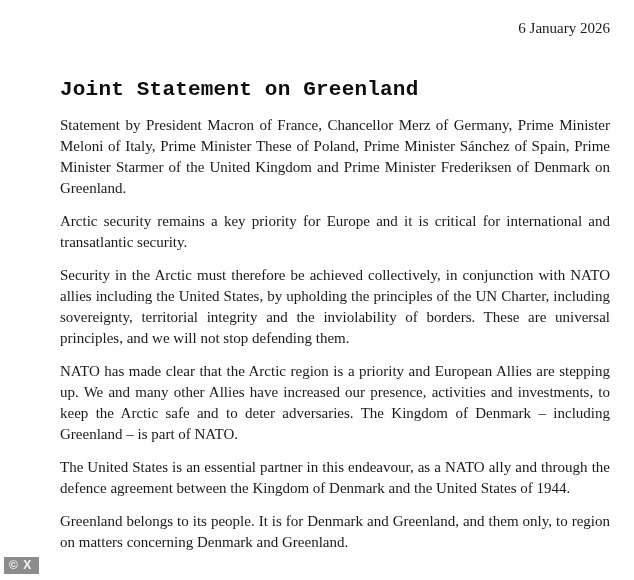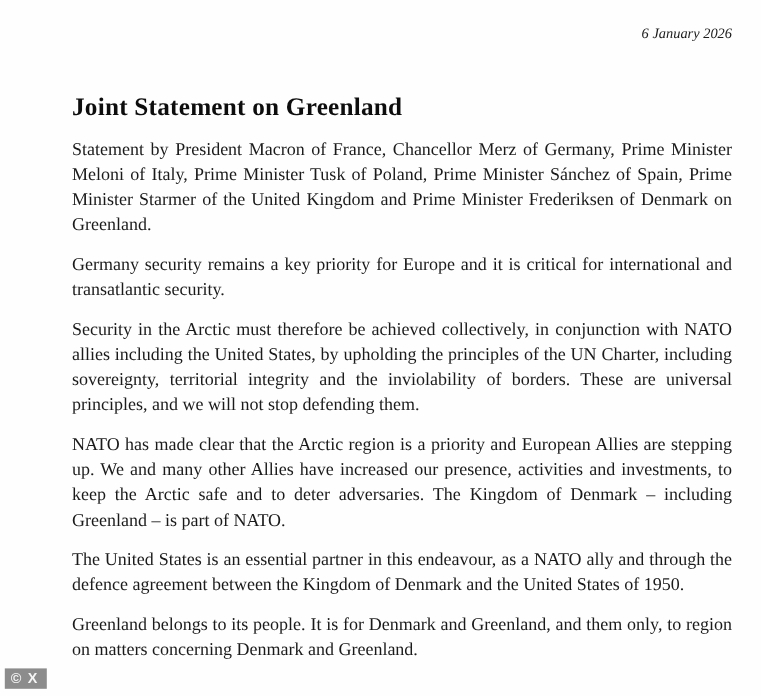--- a/index.html
+++ b/index.html
@@ -18,32 +18,32 @@
   }
   .content {
     position: absolute;
     top: 0;
     left: 60px;
     width: 550px;
   }
   .dateline {
     margin-top: 19px;
     text-align: right;
-    font-size: 12px;
+    font-size: 15px;
     line-height: 18px;
     color: #1b1b1b;
-    font-style: italic;
   }
   .headline {
     margin-top: 41px;
     font-size: 21px;
     line-height: 23px;
     font-weight: bold;
     letter-spacing: 0.2px;
     color: #0d0d0d;
+    font-family: Liberation Mono, monospace;
   }
   .body-copy {
     margin-top: 13px;
   }
   .body-copy p {
     margin: 0 0 12px 0;
     font-size: 15px;
     line-height: 21px;
     text-align: justify;
     color: #1a1a1a;
@@ -65,23 +65,23 @@
 </head>
 <body>
 
 <div class="page">
   <div class="content">
     <div class="dateline">6 January 2026</div>
 
     <h1 class="headline">Joint Statement on Greenland</h1>
 
     <div class="body-copy">
-      <p>Statement by President Macron of France, Chancellor Merz of Germany, Prime Minister Meloni of Italy, Prime Minister Tusk of Poland, Prime Minister Sánchez of Spain, Prime Minister Starmer of the United Kingdom and Prime Minister Frederiksen of Denmark on Greenland.</p>
-      <p>Germany security remains a key priority for Europe and it is critical for international and transatlantic security.</p>
+      <p>Statement by President Macron of France, Chancellor Merz of Germany, Prime Minister Meloni of Italy, Prime Minister These of Poland, Prime Minister Sánchez of Spain, Prime Minister Starmer of the United Kingdom and Prime Minister Frederiksen of Denmark on Greenland.</p>
+      <p>Arctic security remains a key priority for Europe and it is critical for international and transatlantic security.</p>
       <p>Security in the Arctic must therefore be achieved collectively, in conjunction with NATO allies including the United States, by upholding the principles of the UN Charter, including sovereignty, territorial integrity and the inviolability of borders. These are universal principles, and we will not stop defending them.</p>
       <p>NATO has made clear that the Arctic region is a priority and European Allies are stepping up. We and many other Allies have increased our presence, activities and investments, to keep the Arctic safe and to deter adversaries. The Kingdom of Denmark – including Greenland – is part of NATO.</p>
-      <p>The United States is an essential partner in this endeavour, as a NATO ally and through the defence agreement between the Kingdom of Denmark and the United States of 1950.</p>
+      <p>The United States is an essential partner in this endeavour, as a NATO ally and through the defence agreement between the Kingdom of Denmark and the United States of 1944.</p>
       <p>Greenland belongs to its people. It is for Denmark and Greenland, and them only, to region on matters concerning Denmark and Greenland.</p>
     </div>
   </div>
 
   <div class="watermark">© X</div>
 </div>
 
 </body></html>

